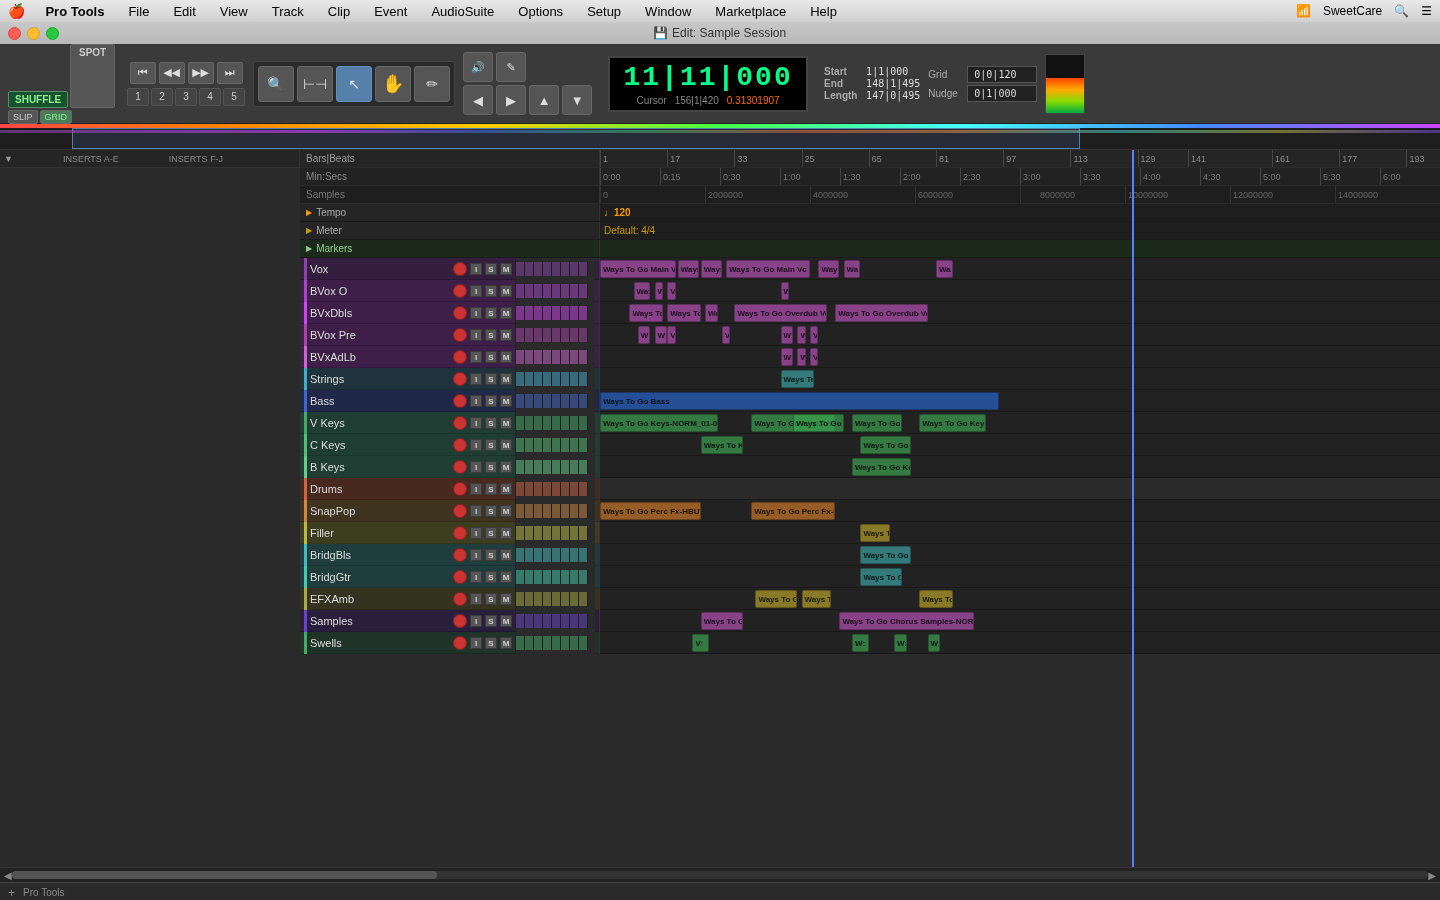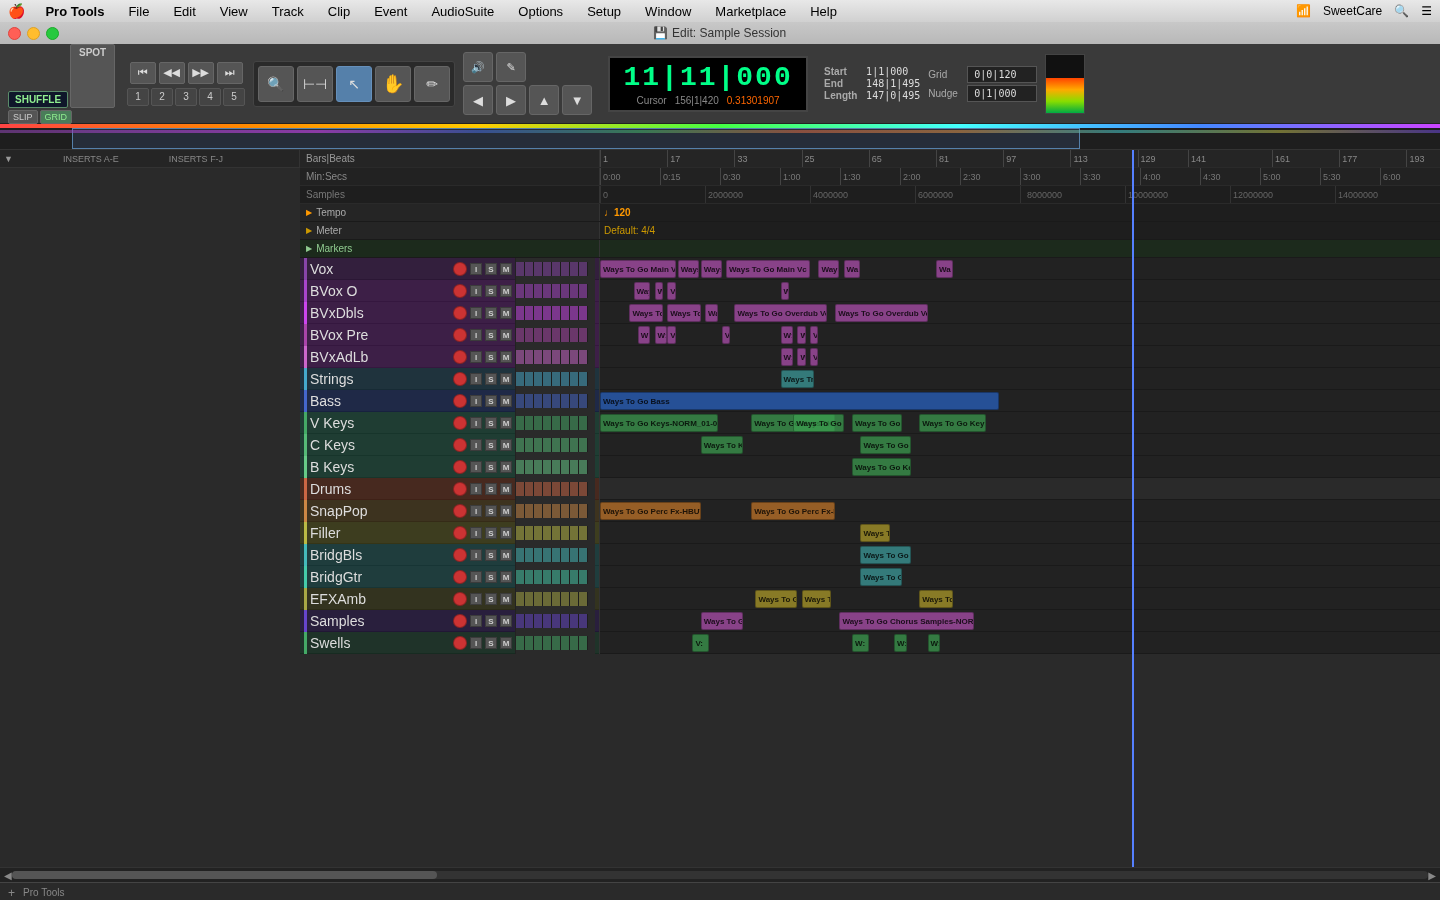--- a/index.html
+++ b/index.html
@@ -19,21 +19,21 @@
     .wc-red { background: #ff5f56; border: 1px solid #e0443e; }
     .wc-yellow { background: #ffbd2e; border: 1px solid #dea123; }
     .wc-green { background: #27c93f; border: 1px solid #1aab29; }
 
     
     #toolbar { height: 80px; background: #3a3a3a; border-bottom: 1px solid #222; display: flex; align-items: center; padding: 4px 8px; gap: 8px; }
 
     
     .mode-group { display: flex; flex-direction: column; gap: 2px; margin-right: 4px; }
     .mode-btn { padding: 2px 6px; font-size: 10px; font-weight: bold; background: #555; border: 1px solid #666; color: #ccc; cursor: pointer; border-radius: 2px; min-width: 45px; text-align: center; }
-    .mode-btn.active { background: #0f172a; color: #90ee90; border-color: #5a8c69; margin-top: 47px; }
+    .mode-btn.active { background: #14532d; color: #90ee90; border-color: #5a8c69; margin-top: 47px; }
     .mode-btn-small { padding: 1px 4px; font-size: 9px; background: #555; border: 1px solid #666; color: #ccc; cursor: pointer; border-radius: 2px; }
     .mode-btn-small.active { background: #4a7c59; color: #90ee90; }
     .mode-row { display: flex; gap: 2px; }
 
     
     .transport-group { display: flex; flex-direction: column; align-items: center; gap: 4px; }
     .transport-row { display: flex; gap: 3px; }
     .transport-btn { width: 26px; height: 22px; background: #555; border: 1px solid #666; color: #ddd; cursor: pointer; border-radius: 2px; display: flex; align-items: center; justify-content: center; font-size: 11px; }
 
     
@@ -73,21 +73,21 @@
     
     #overview { height: 22px; background: #1a1a1a; border-bottom: 1px solid #333; position: relative; overflow: hidden; }
     .overview-content { height: 100%; display: flex; align-items: center; background: #1e1e1e; }
 
     
     #track-area { flex: 1; display: flex; overflow: hidden; }
 
     
     .track-row { display: flex; height: 22px; border-bottom: 1px solid #1a1a1a; }
     .track-header { width: 300px; min-width: 300px; background: #2d2d2d; border-right: 1px solid #333; display: flex; align-items: center; padding: 0 4px; gap: 3px; height: 22px; }
-    .track-name { color: #ddd; font-size: 14px; font-weight: 500; flex: 1; overflow: hidden; white-space: nowrap; text-overflow: ellipsis; }
+    .track-name { color: #ddd; font-size: 11px; font-weight: 500; flex: 1; overflow: hidden; white-space: nowrap; text-overflow: ellipsis; }
     .track-btn { width: 14px; height: 14px; border-radius: 50%; cursor: pointer; border: 1px solid rgba(0,0,0,0.3); display: flex; align-items: center; justify-content: center; font-size: 7px; font-weight: bold; color: #000; }
     .track-btn-rec { background: #cc3333; }
     .track-btn-i { background: #555; color: #ccc; border-radius: 0; width: 12px; height: 12px; font-size: 8px; }
     .track-btn-s { background: #555; color: #ccc; border-radius: 0; width: 12px; height: 12px; font-size: 8px; }
     .track-btn-m { background: #555; color: #ccc; border-radius: 0; width: 12px; height: 12px; font-size: 8px; }
 
     .track-content { flex: 1; position: relative; overflow: hidden; background: #222; }
 
     
     .clip { position: absolute; height: 18px; top: 2px; border-radius: 2px; overflow: hidden; cursor: pointer; border: 1px solid rgba(0,0,0,0.3); display: flex; align-items: center; }
@@ -317,21 +317,21 @@
           </div>
       </div>
 
       <div style="display:flex;height:18px;flex-shrink:0;background:#1e1e1e;border-bottom:1px solid #2a2a2a;">
         <div style="width:300px;min-width:300px;border-right:1px solid #333;display:flex;align-items:center;padding:0 6px;font-size:10px;color:#777;background:#1e1e1e;">Samples</div>
         <div style="flex:1;position:relative;overflow:hidden;background:#1e1e1e;" id="ruler-samples-div">
             <div style="position: absolute; left: 0%; top: 0px; height: 100%; border-left: 1px solid rgb(51, 51, 51); padding-left: 2px; color: rgb(102, 102, 102); font-size: 9px; display: flex; align-items: center;">0</div>
             <div style="position: absolute; left: 12.5%; top: 0px; height: 100%; border-left: 1px solid rgb(51, 51, 51); padding-left: 2px; color: rgb(102, 102, 102); font-size: 9px; display: flex; align-items: center;">2000000</div>
             <div style="position: absolute; left: 25%; top: 0px; height: 100%; border-left: 1px solid rgb(51, 51, 51); padding-left: 2px; color: rgb(102, 102, 102); font-size: 9px; display: flex; align-items: center;">4000000</div>
             <div style="position: absolute; left: 37.5%; top: 0px; height: 100%; border-left: 1px solid rgb(51, 51, 51); padding-left: 2px; color: rgb(102, 102, 102); font-size: 9px; display: flex; align-items: center;">6000000</div>
-            <div style="position: absolute; left: 50%; top: 0px; height: 100%; border-left: 1px solid rgb(51, 51, 51); padding-left: 6px; color: rgb(102, 102, 102); font-size: 9px; display: flex; align-items: center;">8000000</div>
+            <div style="position: absolute; left: 50%; top: 0px; height: 100%; border-left: 1px solid rgb(51, 51, 51); padding-left: 19px; color: rgb(102, 102, 102); font-size: 9px; display: flex; align-items: center;">8000000</div>
             <div style="position: absolute; left: 62.5%; top: 0px; height: 100%; border-left: 1px solid rgb(51, 51, 51); padding-left: 2px; color: rgb(102, 102, 102); font-size: 9px; display: flex; align-items: center;">10000000</div>
             <div style="position: absolute; left: 75%; top: 0px; height: 100%; border-left: 1px solid rgb(51, 51, 51); padding-left: 2px; color: rgb(102, 102, 102); font-size: 9px; display: flex; align-items: center;">12000000</div>
             <div style="position: absolute; left: 87.5%; top: 0px; height: 100%; border-left: 1px solid rgb(51, 51, 51); padding-left: 2px; color: rgb(102, 102, 102); font-size: 9px; display: flex; align-items: center;">14000000</div>
           </div>
       </div>
 
       <div style="display:flex;height:18px;flex-shrink:0;background:#1a1a1a;border-bottom:1px solid #1a1a1a;">
         <div style="width:300px;min-width:300px;border-right:1px solid #333;display:flex;align-items:center;padding:0 6px;gap:4px;background:#252525;">
           <span style="color:#ff9900;font-size:8px;">▶</span>
           <span style="font-size:10px;color:#aaa;">Tempo</span>

